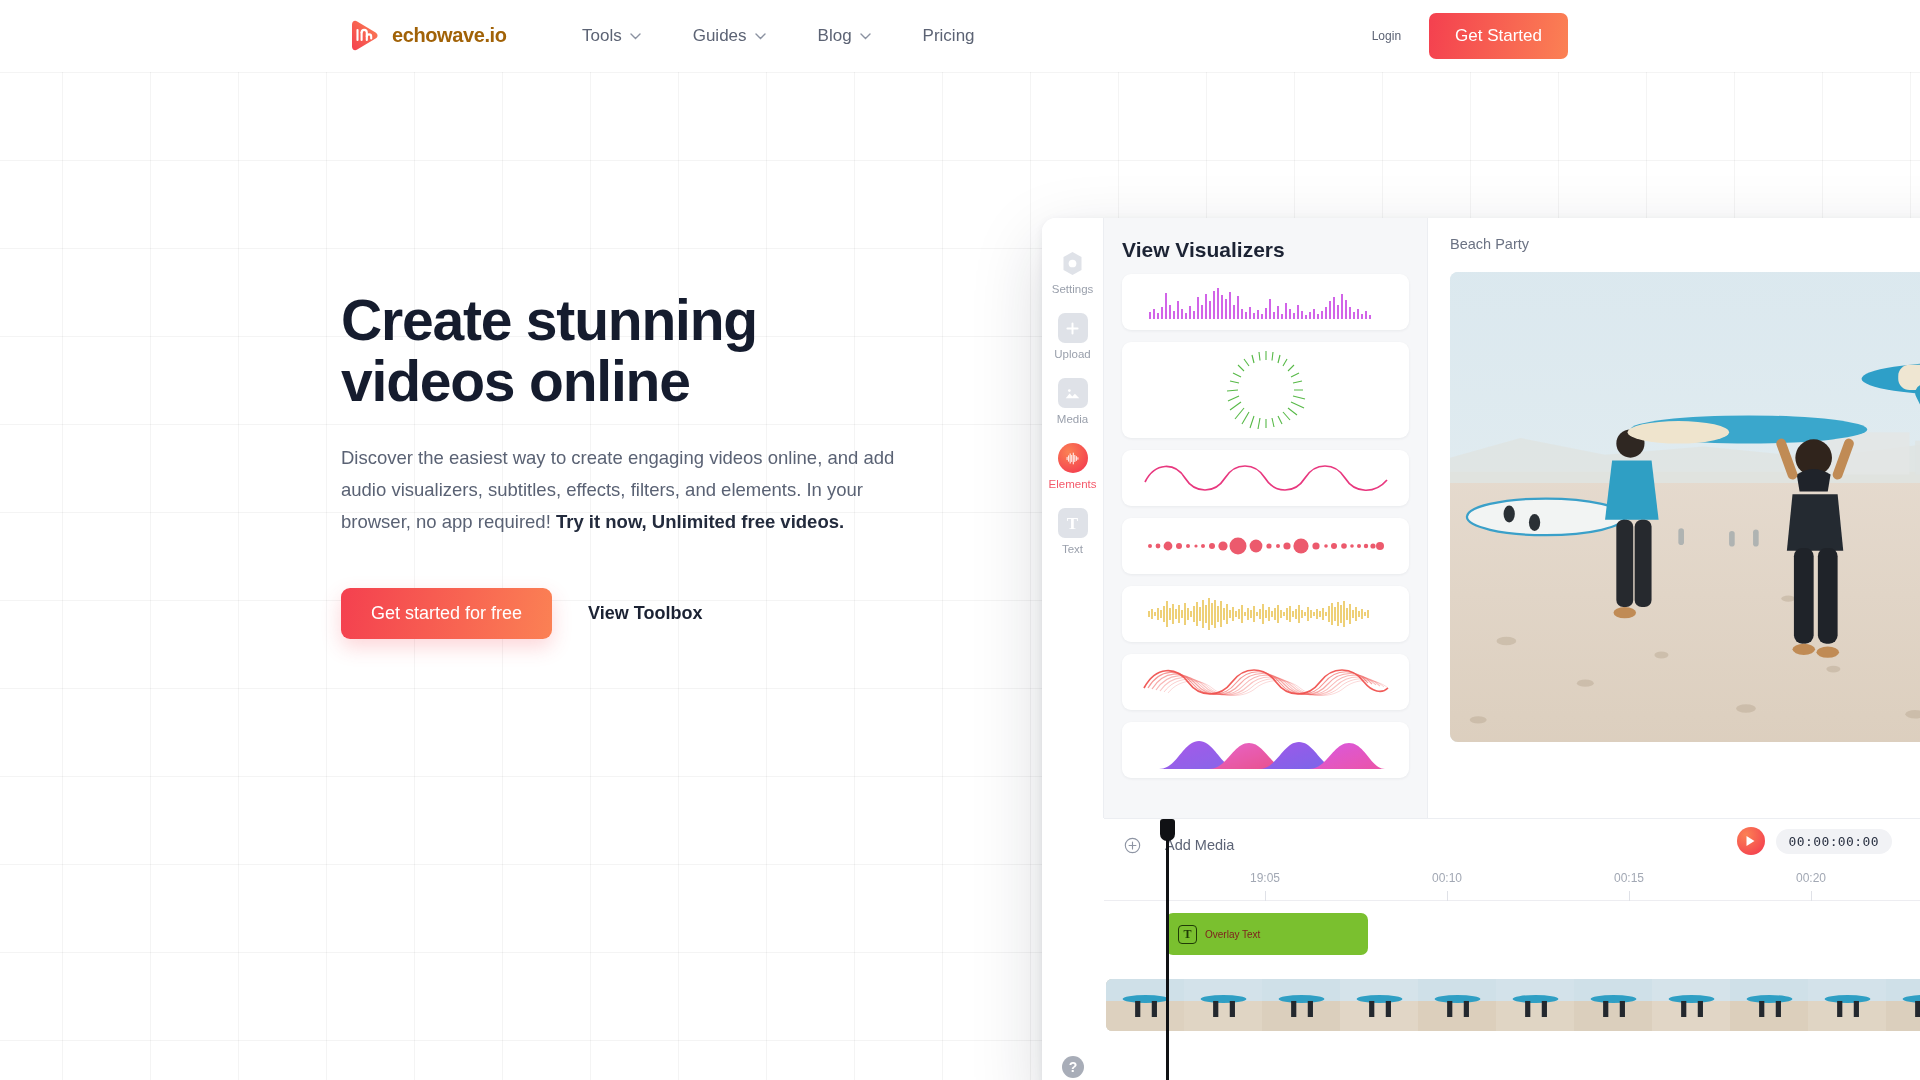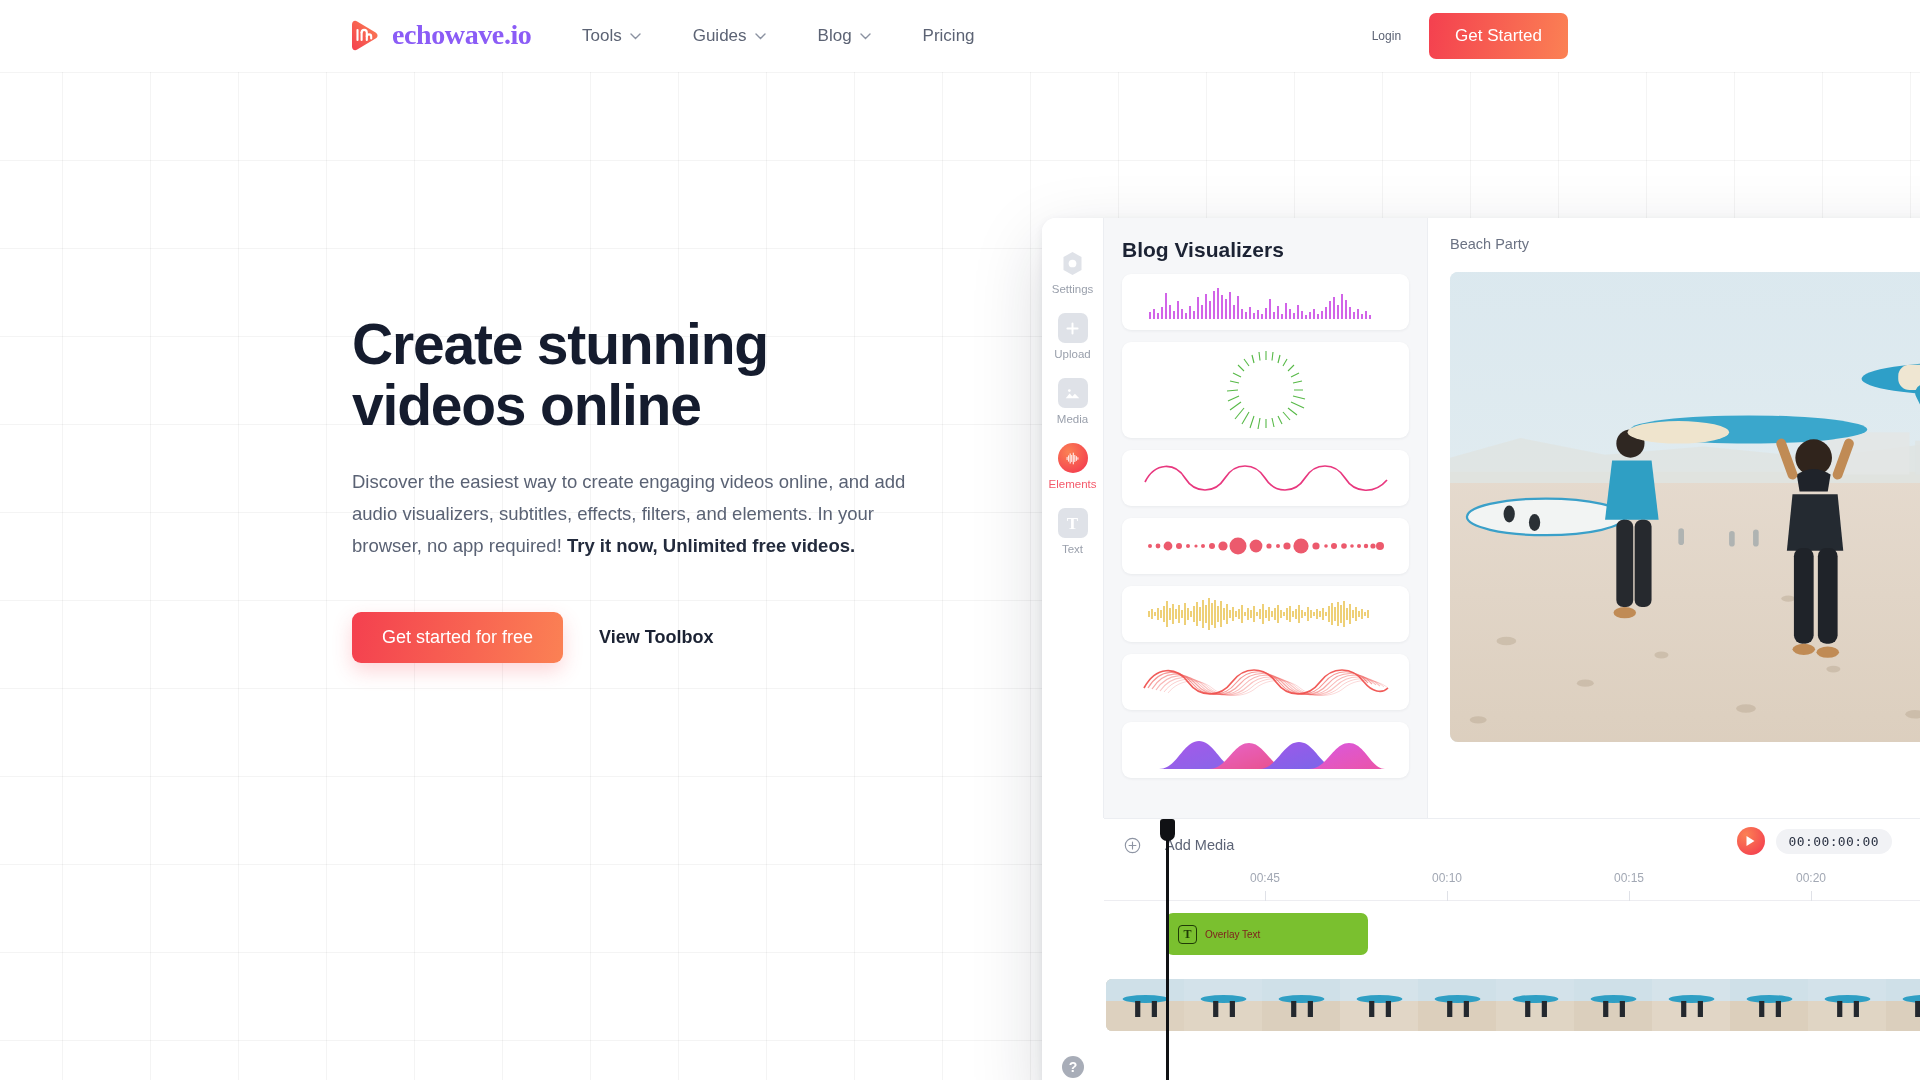--- a/index.html
+++ b/index.html
@@ -23,40 +23,40 @@
   }
 
   
   .header {
     position: absolute; left: 0; top: 0; width: 1920px; height: 72px;
     background: #fff; z-index: 40;
     display: flex; align-items: center;
   }
   .brand { position: absolute; left: 348px; top: 18px; display: flex; align-items: center; gap: 10px; }
   .logo-mark { width: 34px; height: 34px; display: block; }
-  .brand-name { font-size: 28px; font-weight: 700; color: #8b5cf6; letter-spacing: -.4px; font-family: Liberation Serif, serif; }
+  .brand-name { font-size: 20px; font-weight: 700; color: #a16207; letter-spacing: -.4px; }
 
   .nav { position: absolute; left: 556px; top: 0; height: 72px; display: flex; align-items: center; gap: 0; }
   .nav-item {
     display: flex; align-items: center; gap: 8px;
     padding: 0 26px; height: 72px;
     font-size: 17px; color: #5c6374; cursor: pointer; white-space: nowrap; text-align: center;
   }
   .caret { width: 11px; height: 7px; display: block; }
 
   .auth { position: absolute; right: 352px; top: 0; height: 72px; display: flex; align-items: center; gap: 28px; }
   .login-link { font-size: 12px; color: #5c6374; cursor: pointer; }
   .btn-getstarted {
     background: linear-gradient(100deg, #f4404f 0%, #fb8154 100%);
     color: #fff; font-size: 17px; border: none; border-radius: 7px;
     padding: 13px 26px; cursor: pointer; white-space: nowrap;
   }
 
   
-  .hero { position: absolute; left: 352px; top: 290px; width: 640px; z-index: 5; margin-top: 24px; }
+  .hero { position: absolute; left: 341px; top: 290px; width: 640px; z-index: 5; }
   .hero h1 {
     font-size: 57px; line-height: 61px; font-weight: 700;
     color: #151c2e; letter-spacing: -1.2px; margin-bottom: 30px;
   }
   .hero p {
     font-size: 18.5px; line-height: 32px; color: #5a6274; max-width: 586px;
   }
   .hero p b { color: #232b3d; font-weight: 700; }
   .cta-row { margin-top: 50px; display: flex; align-items: center; gap: 32px; }
   .btn-primary {
@@ -296,21 +296,21 @@
 
         <div class="rail-item">
           <div class="rail-ico">
             <span style="font-family:'Liberation Serif',serif;font-size:17px;font-weight:700;color:#fff;line-height:1;">T</span>
           </div>
           <div class="rail-lbl">Text</div>
         </div>
       </div>
 
       <div class="panel">
-        <div class="panel-title">Blog Visualizers</div>
+        <div class="panel-title">View Visualizers</div>
 
         <div class="viz-card">
           <svg width="238" height="34" viewBox="0 0 238 34">
             <g fill="#d164e8">
               <rect x="2" y="27" width="2" height="7"></rect>
                 <rect x="6" y="24" width="2" height="10"></rect>
               <rect x="10" y="28" width="2" height="6"></rect>
                 <rect x="14" y="22" width="2" height="12"></rect>
               <rect x="18" y="8" width="2" height="26"></rect>
                 <rect x="22" y="20" width="2" height="14"></rect>
@@ -673,21 +673,21 @@
           <button class="play-btn">
             <svg width="11" height="12" viewBox="0 0 11 12">
               <path d="M1.5 1l8 5-8 5z" fill="#fff"></path>
             </svg>
           </button>
           <div class="timecode">00:00:00:00</div>
         </div>
       </div>
 
       <div class="ruler">
-        <div class="tick" style="left:146px"><span>00:45</span><i></i></div>
+        <div class="tick" style="left:146px"><span>19:05</span><i></i></div>
         <div class="tick" style="left:328px"><span>00:10</span><i></i></div>
         <div class="tick" style="left:510px"><span>00:15</span><i></i></div>
         <div class="tick" style="left:692px"><span>00:20</span><i></i></div>
       </div>
 
       <div class="tracks">
         <div class="clip-text">
           <span class="t-box">T</span>
           <span class="lbl">Overlay Text</span>
         </div>

